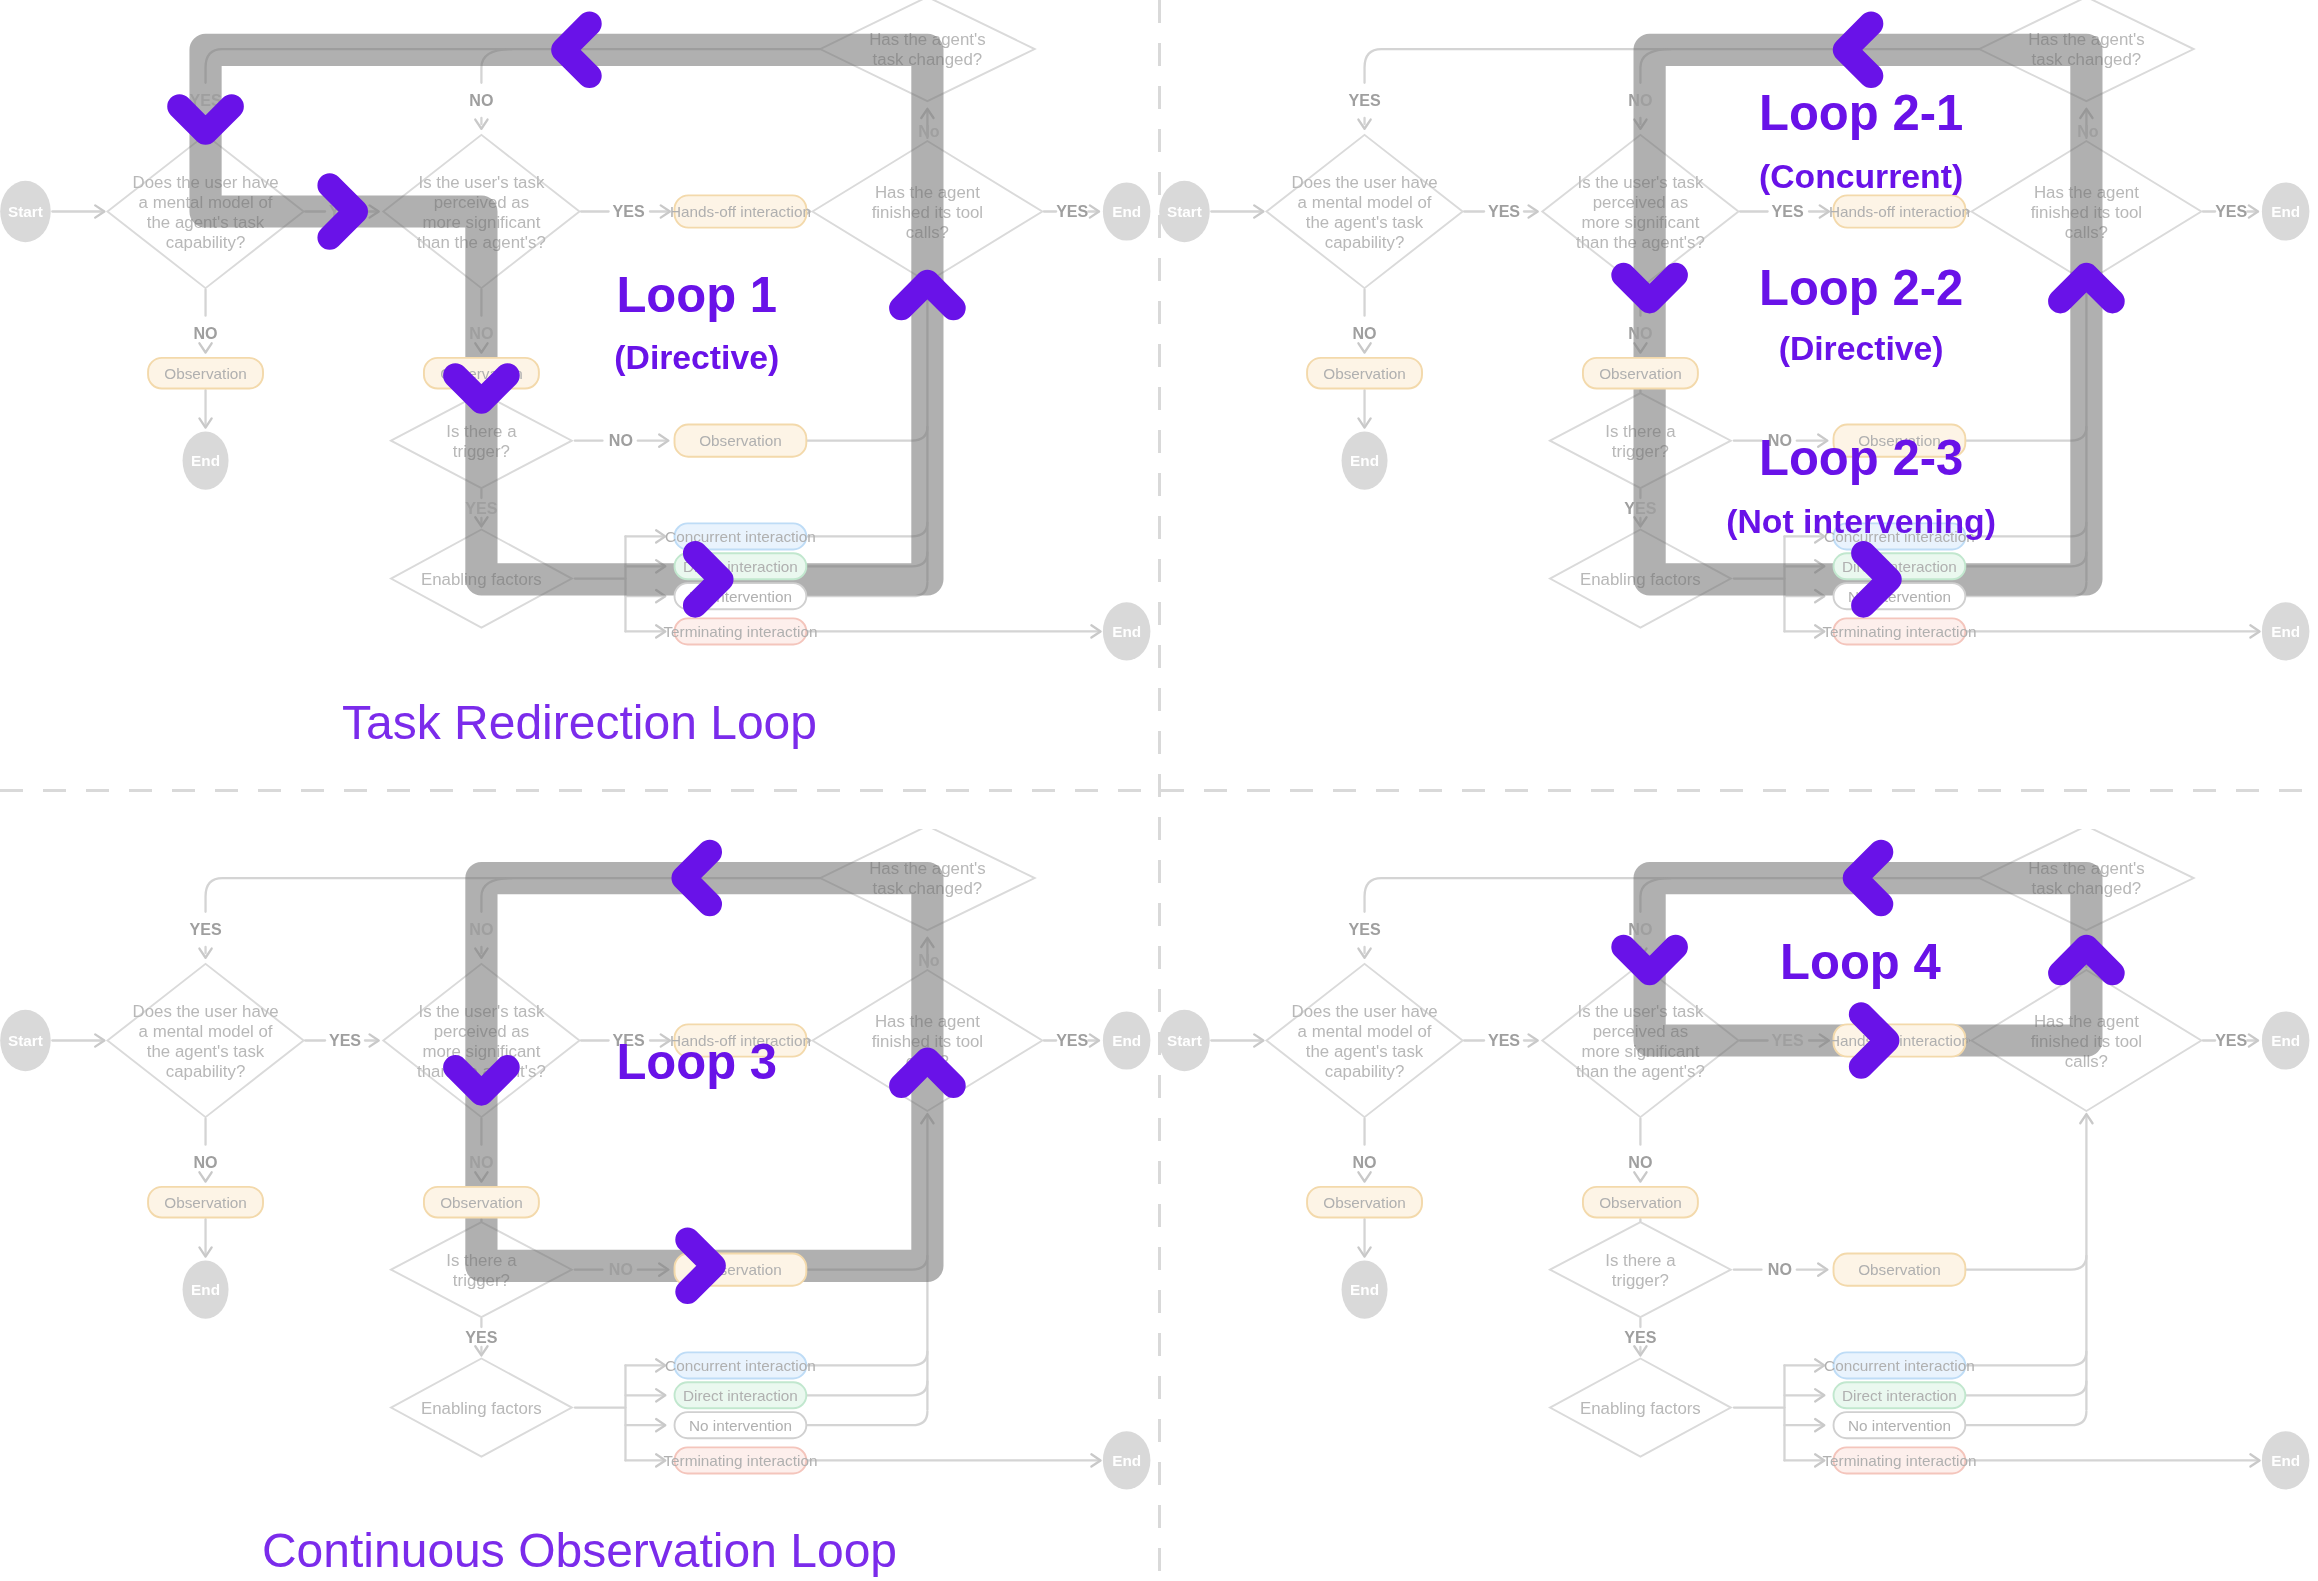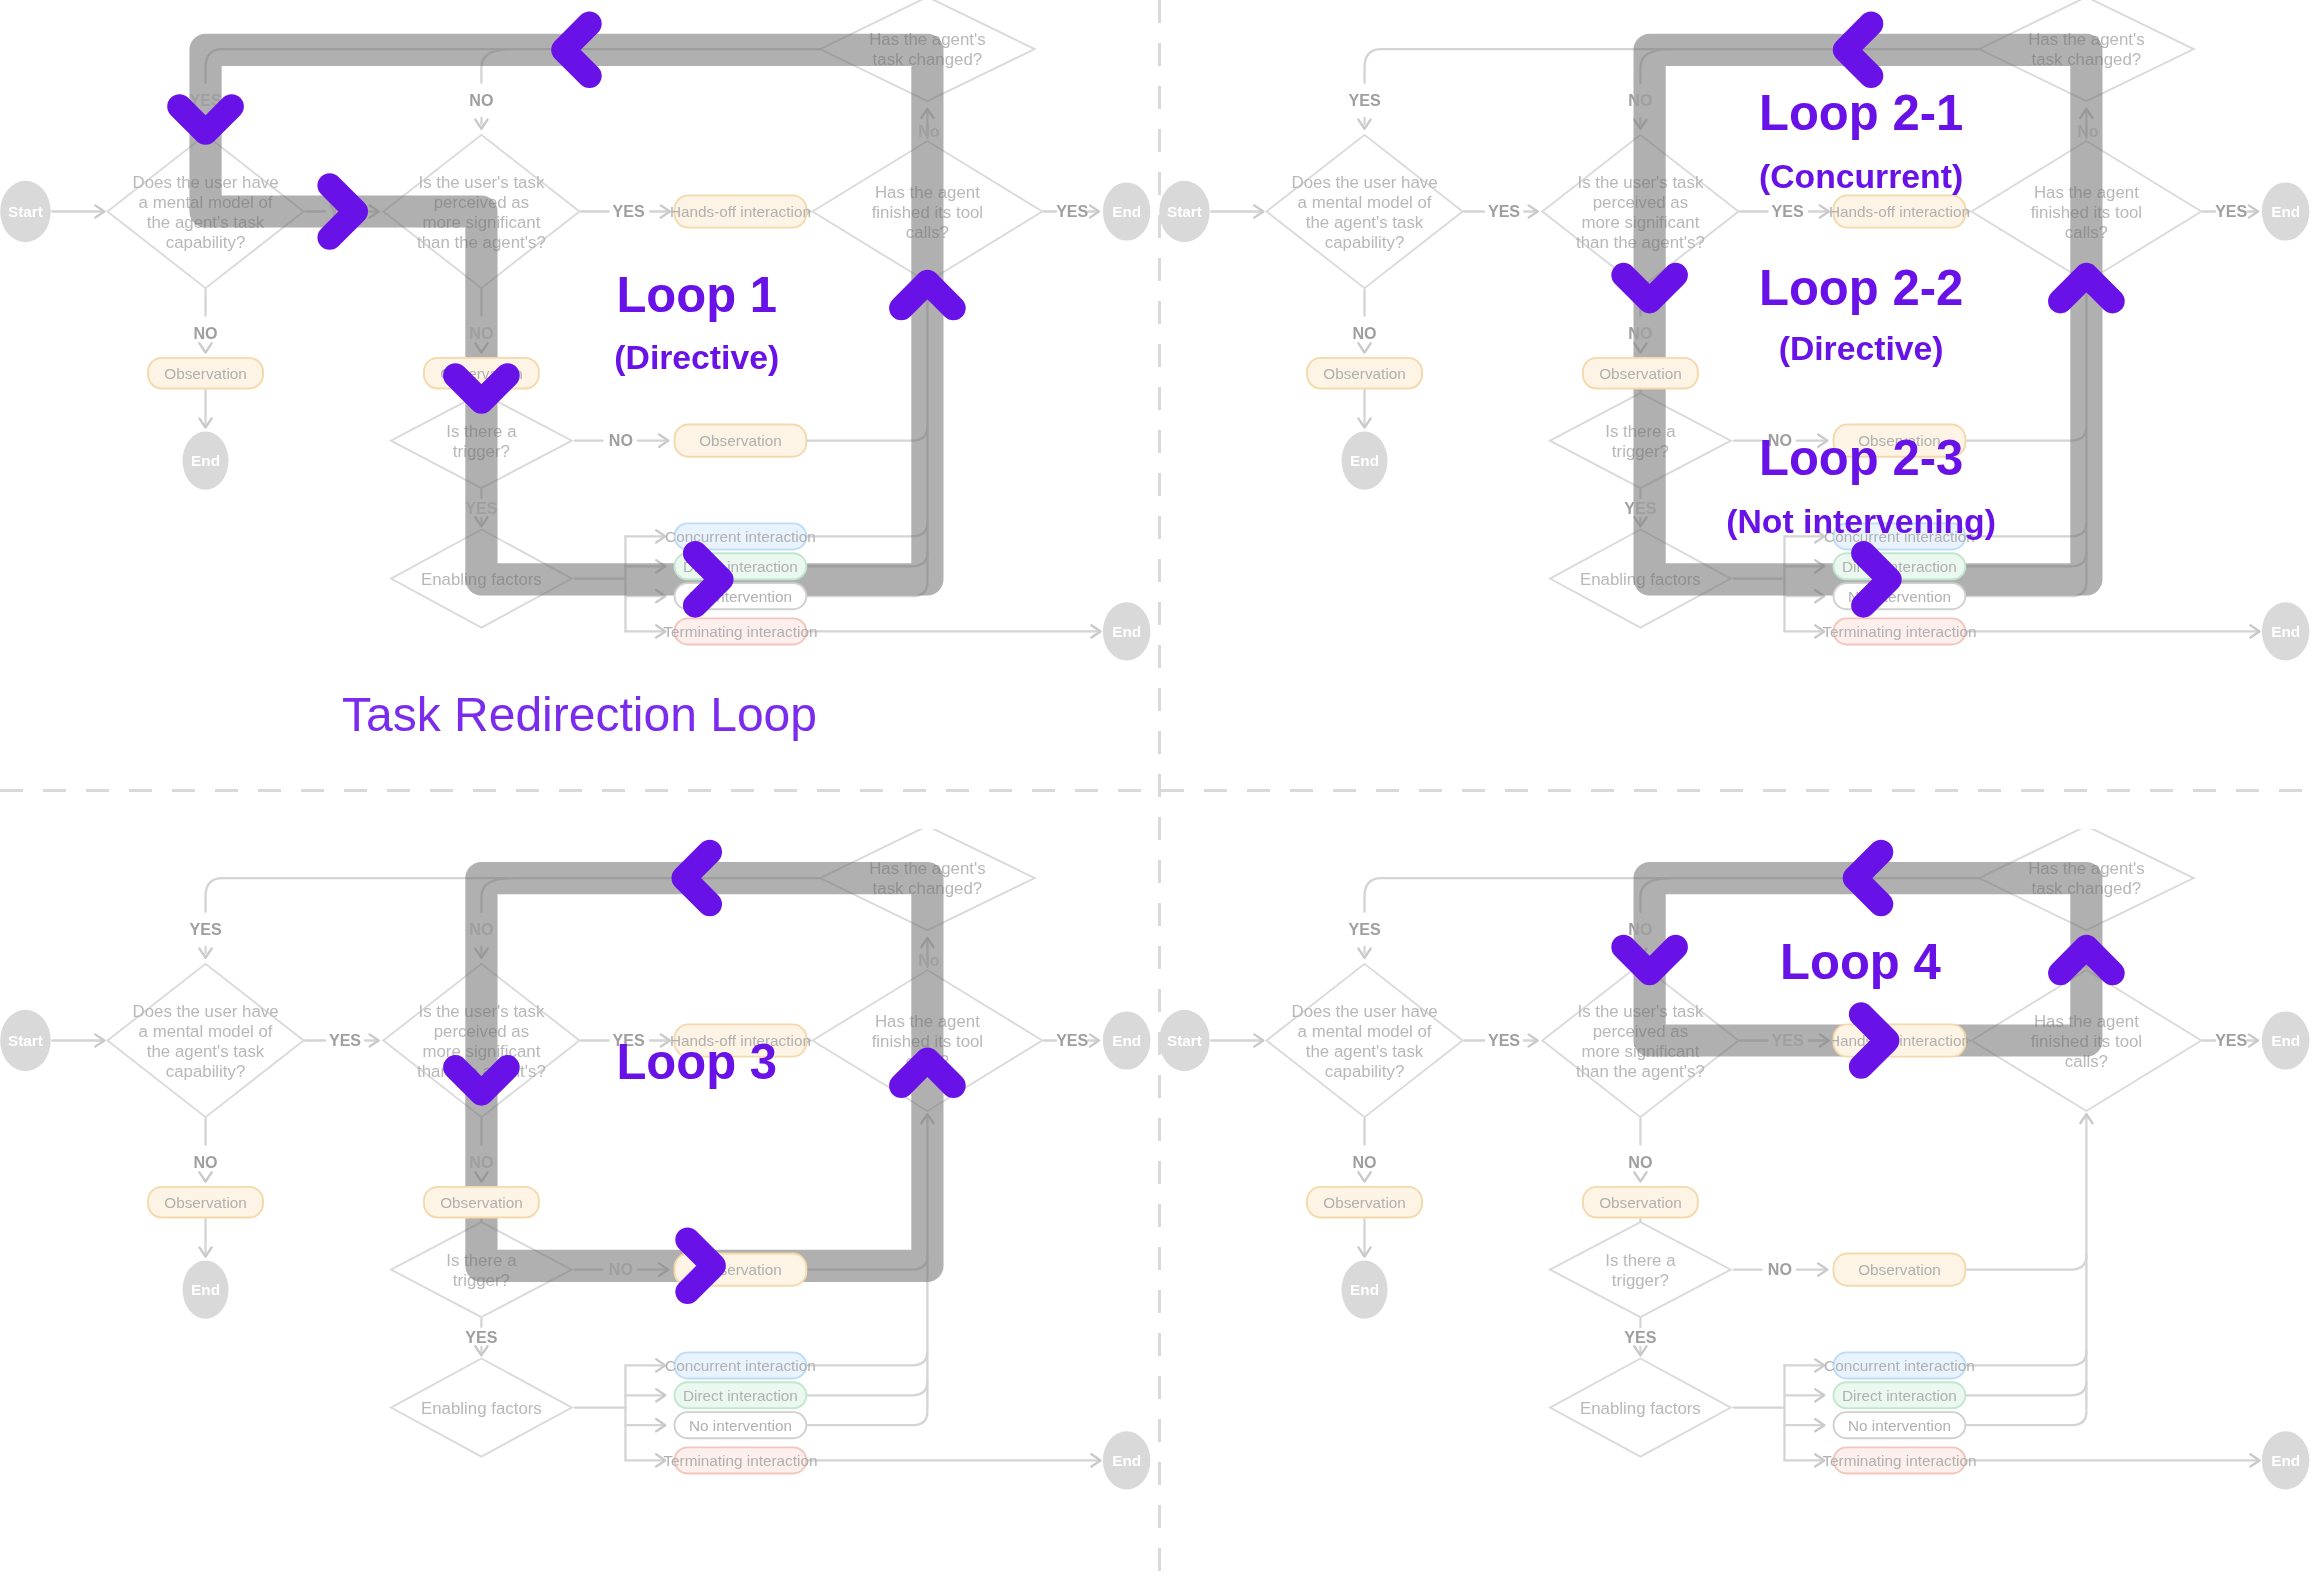--- a/index.html
+++ b/index.html
@@ -5,21 +5,21 @@
   html,body{margin:0;padding:0;background:#ffffff;}
   body{font-family:"Liberation Sans", sans-serif;}
   .canvas{position:relative;width:2319px;height:1581px;background:#ffffff;overflow:hidden;}
   .quadrant{position:absolute;width:1159px;height:791px;}
   #q0{left:0;top:0;}
   #q1{left:1159px;top:0;}
   #q2{left:0;top:791px;}
   #q3{left:1159px;top:791px;}
   .svg-mount{position:absolute;left:0;top:0;width:1159px;height:705px;}
   .quadrant.bottom .svg-mount{top:38px;}
-  .quadrant-title{position:absolute;left:0;right:0;margin:0;text-align:center;
+  .quadrant-title{position:absolute;left:0;right:0;margin:8px;text-align:center;
     font-size:48px;font-weight:500;letter-spacing:0;color:#7b2beb;}
   .quadrant.top .quadrant-title{top:687px;}
   .quadrant.bottom .quadrant-title{top:724px;}
   .divider{position:absolute;pointer-events:none;}
   .divider-v{left:1158px;top:0;width:3.1px;height:1581px;
     background:repeating-linear-gradient(to bottom,#d9d9d9 0 23px,transparent 23px 43px);}
   .divider-h{left:0;top:789px;height:3.1px;width:2319px;
     background:repeating-linear-gradient(to right,#d9d9d9 0 23px,transparent 23px 43px);}
   
   svg{display:block;}
@@ -503,20 +503,21 @@
           </g>
           <g>
             <path d="M 926 30 L 892 64 L 926 98" class="chev"></path>
             <path d="M 594 311 L 628 345 L 662 311" class="chev"></path>
             <path d="M 1176 335 L 1210 301 L 1244 335" class="chev"></path>
             <path d="M 897 536 L 931 570 L 897 604" class="chev"></path>
             <text x="909" y="326" class="loop-main">Loop 3</text>
           </g>
         </svg>
       </div>
+    <h2 class="quadrant-title">Continuous Observation Loop</h2>
   </section>
 
   <section class="quadrant bottom" id="q3">
     <div class="svg-mount">
         <svg viewBox="0 0 1512 920" width="1159" height="705">
           <g>
             <g>
               <polygon points="140,276 268,176 396,276 268,376" class="dia"></polygon>
               <text class="ntext"><tspan x="268" y="245">Does the user have</tspan><tspan x="268" y="271">a mental model of</tspan><tspan x="268" y="297">the agent's task</tspan><tspan x="268" y="323">capability?</tspan></text>
             </g>

